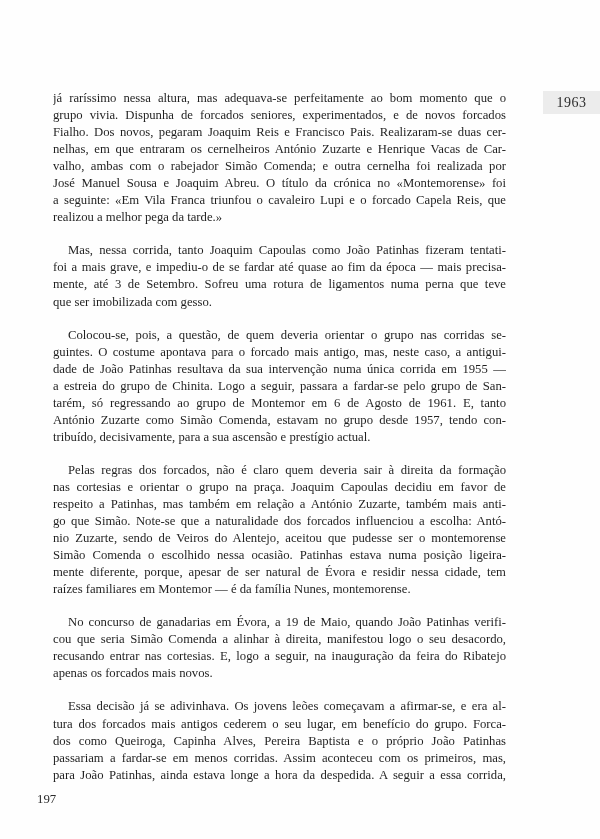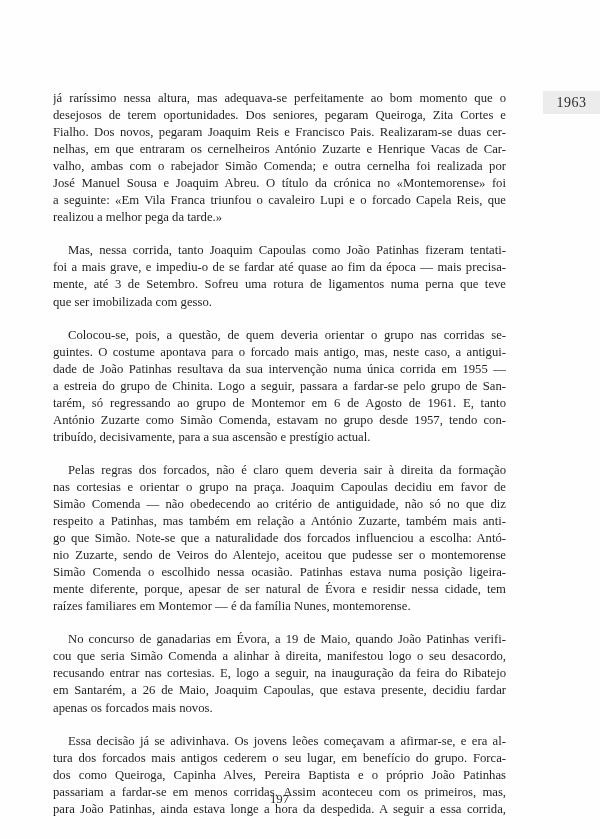--- a/index.html
+++ b/index.html
@@ -48,37 +48,37 @@
     text-align-last: left;
   }
   .line.indent {
     text-indent: 15px;
   }
   .page-number {
     position: absolute;
     top: 792px;
     left: 37px;
     width: 485px;
-    text-align: center;
+    text-align: left;
     font-size: 12.8px;
     color: #2a2a2a;
   }
 </style>
 </head>
 <body>
 
 <div class="page">
   <div class="year-tab">
     <span>1963</span>
   </div>
 
   <main class="text-block" id="text-block">
       <div class="para">
         <div class="line">já raríssimo nessa altura, mas adequava-se perfeitamente ao bom momento que o</div>
-        <div class="line">desejosos de terem oportunidades. Dos seniores, pegaram Queiroga, Zita Cortes e</div>
+        <div class="line">grupo vivia. Dispunha de forcados seniores, experimentados, e de novos forcados</div>
         <div class="line">Fialho. Dos novos, pegaram Joaquim Reis e Francisco Pais. Realizaram-se duas cer-</div>
         <div class="line">nelhas, em que entraram os cernelheiros António Zuzarte e Henrique Vacas de Car-</div>
         <div class="line">valho, ambas com o rabejador Simão Comenda; e outra cernelha foi realizada por</div>
         <div class="line">José Manuel Sousa e Joaquim Abreu. O título da crónica no «Montemorense» foi</div>
         <div class="line">a seguinte: «Em Vila Franca triunfou o cavaleiro Lupi e o forcado Capela Reis, que</div>
         <div class="line final">realizou a melhor pega da tarde.»</div>
       </div>
       <div class="para">
         <div class="line indent">Mas, nessa corrida, tanto Joaquim Capoulas como João Patinhas fizeram tentati-</div>
         <div class="line">foi a mais grave, e impediu-o de se fardar até quase ao fim da época — mais precisa-</div>
@@ -90,33 +90,31 @@
         <div class="line">guintes. O costume apontava para o forcado mais antigo, mas, neste caso, a antigui-</div>
         <div class="line">dade de João Patinhas resultava da sua intervenção numa única corrida em 1955 —</div>
         <div class="line">a estreia do grupo de Chinita. Logo a seguir, passara a fardar-se pelo grupo de San-</div>
         <div class="line">tarém, só regressando ao grupo de Montemor em 6 de Agosto de 1961. E, tanto</div>
         <div class="line">António Zuzarte como Simão Comenda, estavam no grupo desde 1957, tendo con-</div>
         <div class="line final">tribuído, decisivamente, para a sua ascensão e prestígio actual.</div>
       </div>
       <div class="para">
         <div class="line indent">Pelas regras dos forcados, não é claro quem deveria sair à direita da formação</div>
         <div class="line">nas cortesias e orientar o grupo na praça. Joaquim Capoulas decidiu em favor de</div>
-        <div class="line">Simão Comenda — não obedecendo ao critério de antiguidade, não só no que diz</div>
         <div class="line">respeito a Patinhas, mas também em relação a António Zuzarte, também mais anti-</div>
         <div class="line">go que Simão. Note-se que a naturalidade dos forcados influenciou a escolha: Antó-</div>
         <div class="line">nio Zuzarte, sendo de Veiros do Alentejo, aceitou que pudesse ser o montemorense</div>
         <div class="line">Simão Comenda o escolhido nessa ocasião. Patinhas estava numa posição ligeira-</div>
         <div class="line">mente diferente, porque, apesar de ser natural de Évora e residir nessa cidade, tem</div>
         <div class="line final">raízes familiares em Montemor — é da família Nunes, montemorense.</div>
       </div>
       <div class="para">
         <div class="line indent">No concurso de ganadarias em Évora, a 19 de Maio, quando João Patinhas verifi-</div>
         <div class="line">cou que seria Simão Comenda a alinhar à direita, manifestou logo o seu desacordo,</div>
         <div class="line">recusando entrar nas cortesias. E, logo a seguir, na inauguração da feira do Ribatejo</div>
-        <div class="line">em Santarém, a 26 de Maio, Joaquim Capoulas, que estava presente, decidiu fardar</div>
         <div class="line final">apenas os forcados mais novos.</div>
       </div>
       <div class="para">
         <div class="line indent">Essa decisão já se adivinhava. Os jovens leões começavam a afirmar-se, e era al-</div>
         <div class="line">tura dos forcados mais antigos cederem o seu lugar, em benefício do grupo. Forca-</div>
         <div class="line">dos como Queiroga, Capinha Alves, Pereira Baptista e o próprio João Patinhas</div>
         <div class="line">passariam a fardar-se em menos corridas. Assim aconteceu com os primeiros, mas,</div>
         <div class="line">para João Patinhas, ainda estava longe a hora da despedida. A seguir a essa corrida,</div>
       </div>
     </main>

